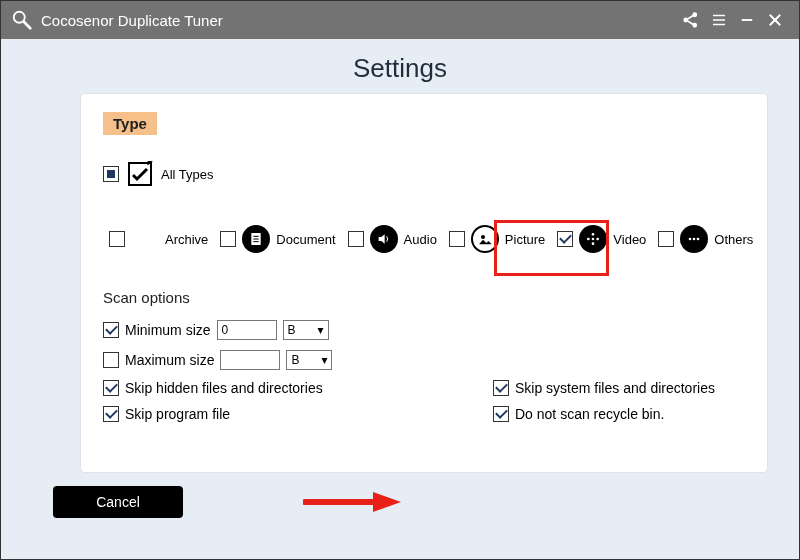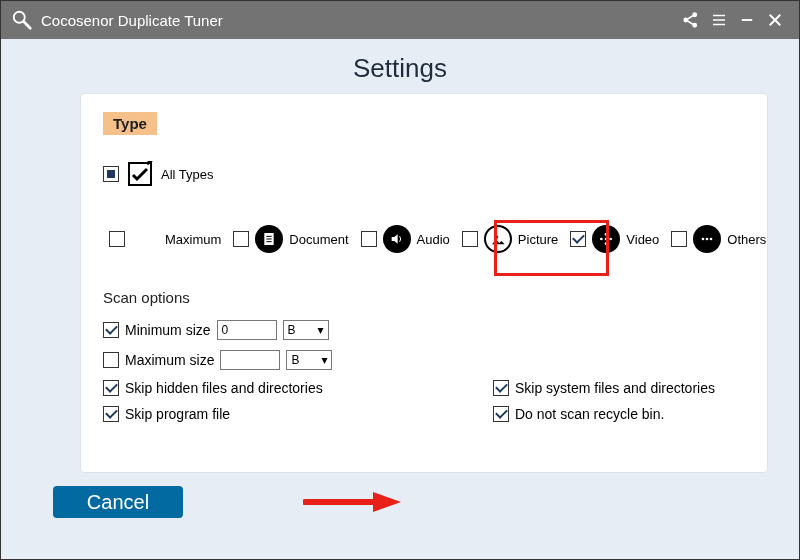--- a/index.html
+++ b/index.html
@@ -158,25 +158,25 @@
 
   .buttons-row {
     display: flex;
     gap: 260px;
     padding: 14px 0 0 20px;
     align-items: center;
     position: relative;
   }
   .btn {
     width: 130px; height: 32px;
-    background: #0369a1;
+    background: #000000;
     color: #fff;
     border-radius: 4px;
     border: none;
-    font-size: 20px;
+    font-size: 14px;
     cursor: pointer;
   }
   .arrow {
     position: absolute;
     left: 270px;
     top: 18px;
     width: 100px;
     height: 24px;
     pointer-events: none;
   }
@@ -243,21 +243,21 @@
     <div class="types-row">
       <div class="type-item">
         <span class="cb"></span>
         <span class="type-icon" style="background:#fff;color:#000">
           <svg viewBox="0 0 24 24" fill="#000">
               <rect x="2" y="3" width="5" height="18"></rect>
               <rect x="9" y="3" width="5" height="18"></rect>
               <rect x="16" y="4" width="5" height="17" transform="rotate(10 18 12)"></rect>
             </svg>
         </span>
-        <span class="lbl">Maximum</span>
+        <span class="lbl">Archive</span>
       </div>
 
       <div class="type-item">
         <span class="cb"></span>
         <span class="type-icon">
           <svg viewBox="0 0 24 24">
               <rect x="5" y="3" width="14" height="18" fill="#fff"></rect>
               <line x1="8" y1="8" x2="16" y2="8" stroke="#000" stroke-width="1.5"></line>
               <line x1="8" y1="12" x2="16" y2="12" stroke="#000" stroke-width="1.5"></line>
               <line x1="8" y1="16" x2="16" y2="16" stroke="#000" stroke-width="1.5"></line>

